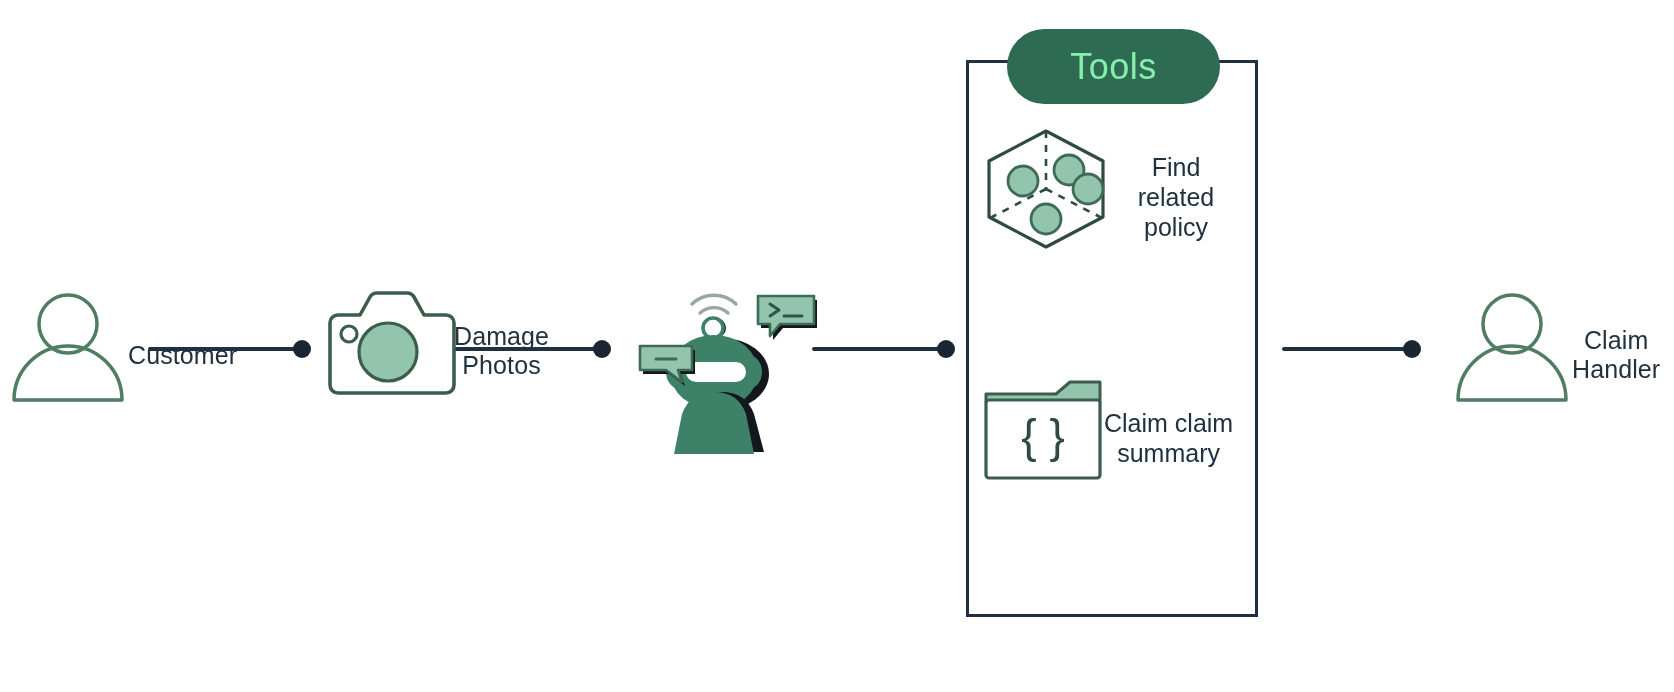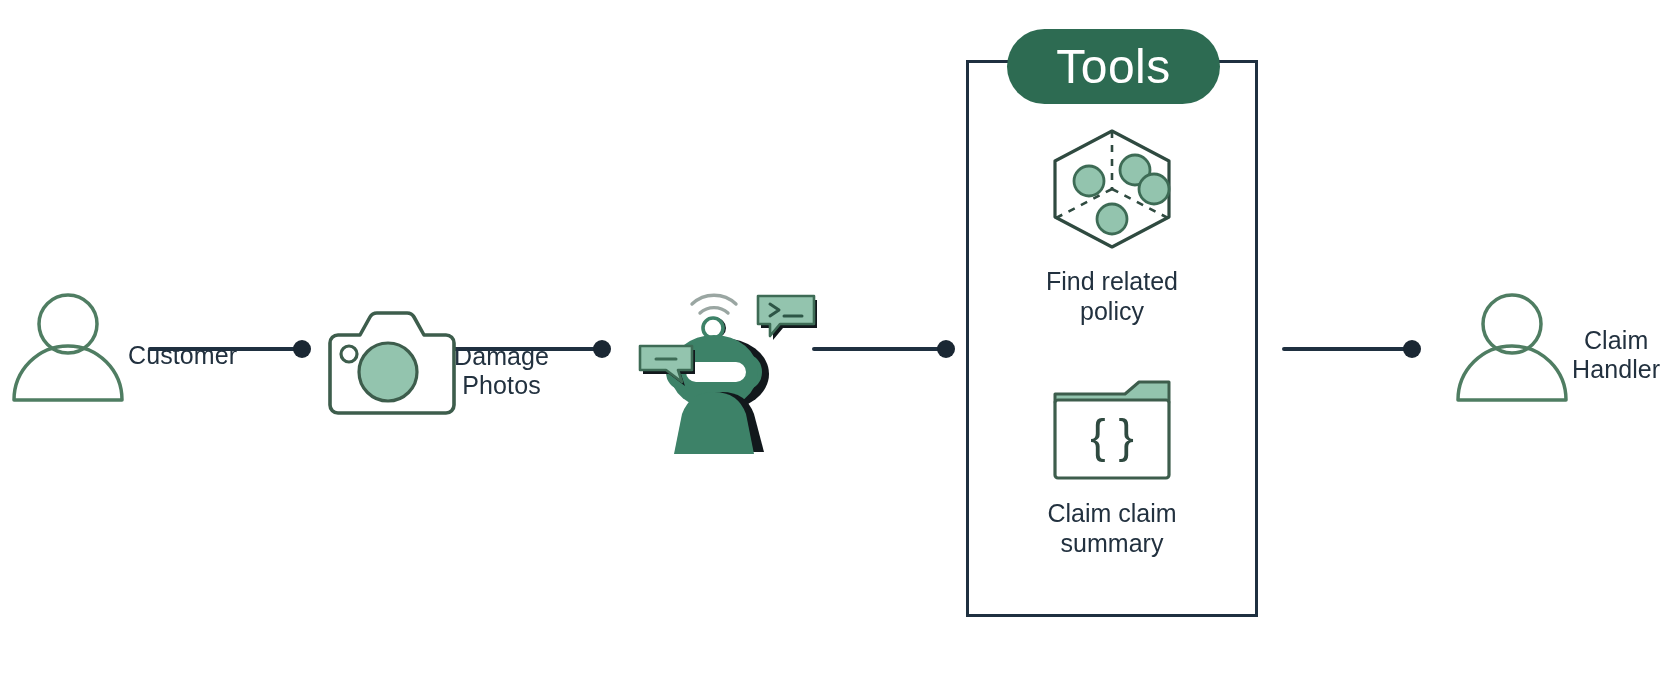--- a/index.html
+++ b/index.html
@@ -50,29 +50,29 @@
     border: 3px solid #1f3040;
     box-sizing: border-box;
     background: transparent;
   }
   .tools-pill {
     position: absolute;
     display: flex;
     align-items: center;
     justify-content: center;
     border-radius: 60px;
-    color: #ffffff;
-    font-size: 48px;
+    color: #86efac;
+    font-size: 36px;
     font-weight: 400;
     letter-spacing: 0.5px;
   }
   .tool-item {
     position: absolute;
     display: flex;
-    flex-direction: column;
+    flex-direction: row;
     align-items: center;
     width: 260px;
   }
   svg { display: block; overflow: visible; }
 </style>
 </head>
 <body>
 
 <div id="canvas">
 
@@ -107,21 +107,21 @@
   <div class="node" style="left:8px; top:292px; width:120px;">
     <div>
       <svg width="120" height="112" viewBox="0 0 120 112">
         <circle cx="60" cy="32" r="29" fill="none" stroke="#4f7d62" stroke-width="3.5"></circle>
         <path d="M6 108 A54 54 0 0 1 114 108 Z" fill="none" stroke="#4f7d62" stroke-width="3.5" stroke-linejoin="round"></path>
       </svg>
     </div>
     <div class="node-label">Customer</div>
   </div>
 
-  <div class="node" style="left:322px; top:308px; width:132px;">
+  <div class="node" style="left:322px; top:288px; width:132px;">
     <div>
       <svg width="132" height="112" viewBox="0 0 132 112">
         <path d="M8 35 a8 8 0 0 1 8 -8 h22 l10 -18 a8 8 0 0 1 7 -4 h30 a8 8 0 0 1 7 4 l10 18 h22 a8 8 0 0 1 8 8 v62 a8 8 0 0 1 -8 8 h-108 a8 8 0 0 1 -8 -8 z" fill="#ffffff" stroke="#3d5d4c" stroke-width="3.6" stroke-linejoin="round"></path>
         <circle cx="66" cy="64" r="29" fill="#93c4ae" stroke="#3d5d4c" stroke-width="3.2"></circle>
         <circle cx="27" cy="46" r="8" fill="#ffffff" stroke="#3d5d4c" stroke-width="3.2"></circle>
       </svg>
     </div>
     <div class="node-label">Damage
 Photos</div>
   </div>

